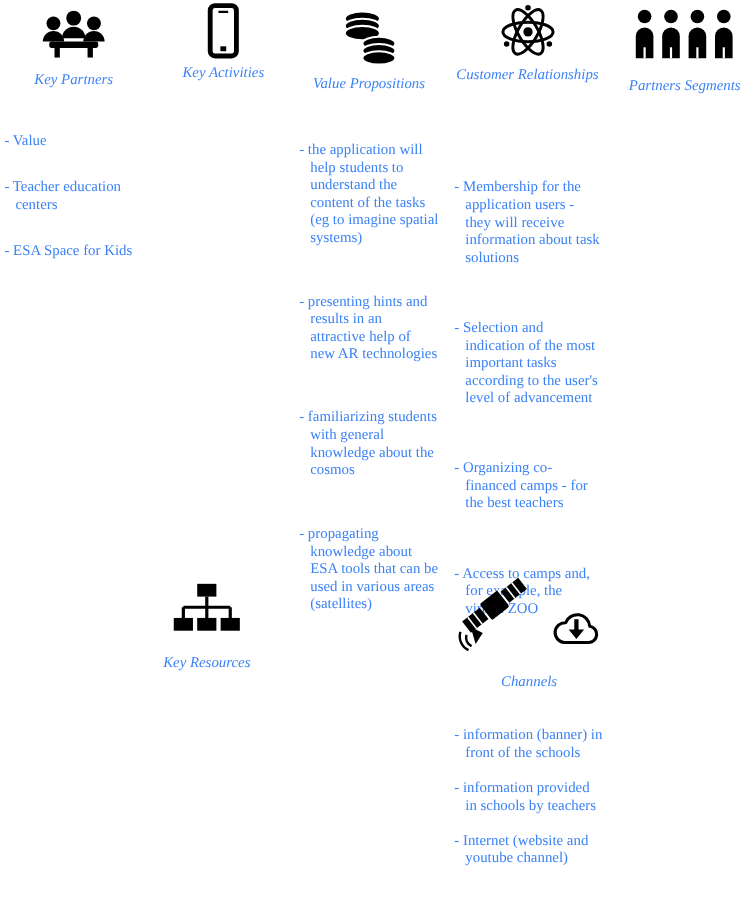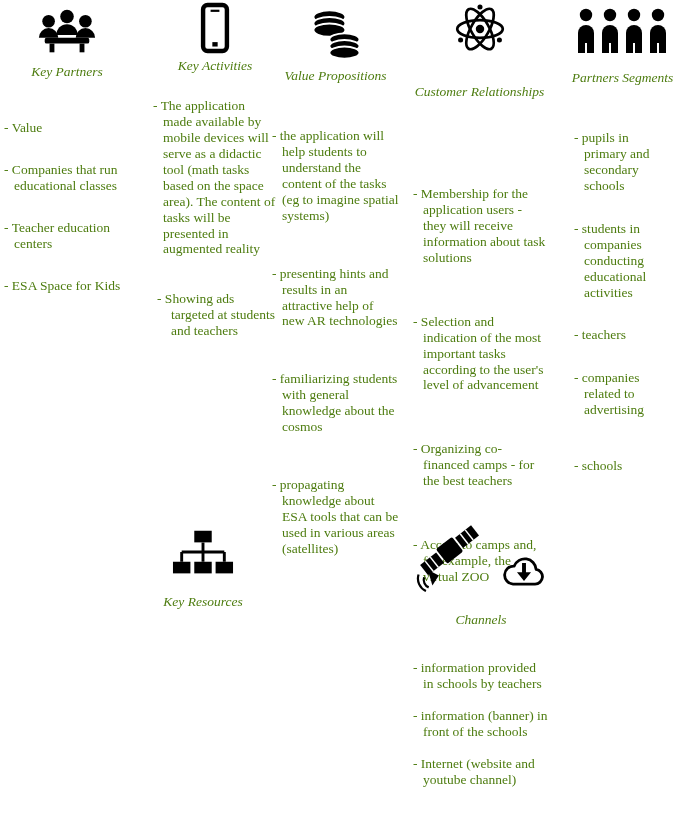--- a/index.html
+++ b/index.html
@@ -1,52 +1,52 @@
 <!DOCTYPE html>
 <html><head>
 <meta charset="utf-8">
 <style>
   html,body{margin:0;padding:0;background:#fff;}
-  .canvas{position:relative;width:685px;height:827px;background:#fff;color:#4d7c0f;
+  .canvas{position:relative;width:685px;height:827px;background:#fff;color:#3b82f6;
           font-family:"Liberation Serif","DejaVu Serif",serif;overflow:hidden;}
   .block{position:absolute;display:flex;flex-direction:column;align-items:center;}
   .icon{display:flex;align-items:flex-end;justify-content:center;gap:14px;}
   .icon svg{display:block;}
   .title{font-style:italic;font-weight:400;font-size:13.5px;line-height:1.2;text-align:center;margin:0;}
   .items{list-style:none;margin:0;padding:0;font-size:13.5px;line-height:1.18;align-self:stretch;}
   .items li{padding-left:10px;text-indent:-10px;}
 
   #key-partners{left:4px;top:8px;width:126px;}
   #key-partners .title{margin-top:10px;}
   #key-partners .items{margin-top:40px;}
   #key-partners li{margin-bottom:26px;}
 
-  #key-activities{left:153px;top:2px;width:124px;}
+  #key-activities{left:141px;top:2px;width:124px;}
   #key-activities .title{margin-top:4px;}
   #key-activities .items{margin-top:24px;}
   #key-activities li{margin-bottom:34px;}
   #key-activities li:nth-child(2){padding-left:18px;text-indent:-14px;}
 
   #value-propositions{left:272px;top:4px;width:127px;}
   #value-propositions .title{margin-top:8px;}
   #value-propositions .items{margin-top:44px;}
   #value-propositions li{margin-bottom:42px;}
 
   #customer-relationships{left:413px;top:2px;width:133px;}
-  #customer-relationships .title{margin-top:28px;}
+  #customer-relationships .title{margin-top:4px;}
   #customer-relationships .items{margin-top:38px;}
   #customer-relationships li{margin-bottom:36px;margin-top:48px;}
 
   #customer-segments{left:560px;top:8px;width:125px;}
   #customer-segments .title{margin-top:16px;white-space:nowrap;}
   #customer-segments .items{margin-top:44px;padding-left:8px;width:104px;box-sizing:border-box;align-self:flex-start;margin-left:6px;}
   #customer-segments li{margin-bottom:27px;}
   #customer-segments li:last-child{margin-top:40px;}
 
-  #key-resources{left:141px;top:526px;width:124px;align-items:center;}
+  #key-resources{left:126px;top:526px;width:124px;align-items:center;}
   #key-resources .title{margin-top:12px;}
   #key-resources .items{margin-top:40px;}
   #key-resources li{margin-bottom:13px;}
 
   #channels{left:413px;top:520px;width:136px;}
   #channels .title{margin-top:20px;text-align:center;}
   #channels .items{margin-top:32px;}
   #channels li{margin-bottom:16px;}
 </style>
 </head>
@@ -64,39 +64,34 @@
         <circle cx="32" cy="8" r="7"></circle>
         <path d="M21 27 a11 11 0 0 1 22 0 z"></path>
         <rect x="9" y="30" width="46" height="6" rx="2"></rect>
         <rect x="14" y="36" width="5" height="9"></rect>
         <rect x="45" y="36" width="5" height="9"></rect>
       </svg>
     </div>
     <h3 class="title">Key Partners</h3>
     <ul class="items">
       <li>- Value</li>
-      <li>- Companies that run educational classes</li>
       <li>- Teacher education centers</li>
       <li>- ESA Space for Kids</li>
     </ul>
   </section>
 
   <section class="block" id="key-activities">
     <div class="icon">
       <svg viewBox="0 0 34 58" width="30" height="52">
         <rect x="3.5" y="3" width="27" height="52" rx="5" fill="none" stroke="#000" stroke-width="5"></rect>
         <line x1="12" y1="9.5" x2="22" y2="9.5" stroke="#000" stroke-width="2.5"></line>
         <rect x="14" y="45" width="6" height="5" fill="#000"></rect>
       </svg>
     </div>
     <h3 class="title">Key Activities</h3>
-    <ul class="items">
-      <li>- The application made available by mobile devices will serve as a didactic tool (math tasks based on the space area). The content of tasks will be presented in augmented reality</li>
-      <li>- Showing ads targeted at students and teachers</li>
-    </ul>
   </section>
 
   <section class="block" id="value-propositions">
     <div class="icon">
       <svg viewBox="0 0 66 58" width="62" height="56">
         <g fill="#000" stroke="#fff" stroke-width="2">
           <ellipse cx="26" cy="13" rx="17" ry="7"></ellipse>
           <ellipse cx="26" cy="20" rx="17" ry="7"></ellipse>
           <ellipse cx="26" cy="27" rx="17" ry="7"></ellipse>
           <ellipse cx="42" cy="37" rx="16" ry="6.5"></ellipse>
@@ -152,27 +147,20 @@
         </g>
         <g fill="#fff">
           <rect x="12" y="35" width="2" height="10"></rect>
           <rect x="36" y="35" width="2" height="10"></rect>
           <rect x="60" y="35" width="2" height="10"></rect>
           <rect x="84" y="35" width="2" height="10"></rect>
         </g>
       </svg>
     </div>
     <h3 class="title">Partners Segments</h3>
-    <ul class="items">
-      <li>- pupils in primary and secondary schools</li>
-      <li>- students in companies conducting educational activities</li>
-      <li>- teachers</li>
-      <li>- companies related to advertising</li>
-      <li>- schools</li>
-    </ul>
   </section>
 
   <section class="block" id="key-resources">
     <div class="icon">
       <svg viewBox="0 0 64 48" width="62" height="56" fill="#000">
         <rect x="23" y="0" width="18" height="12"></rect>
         <path d="M32 12 V22 M10 22 H54 M10 22 V32 M32 22 V32 M54 22 V32" stroke="#000" stroke-width="3" fill="none"></path>
         <rect x="1" y="32" width="18" height="12"></rect>
         <rect x="23" y="32" width="18" height="12"></rect>
         <rect x="45" y="32" width="18" height="12"></rect>
@@ -205,19 +193,19 @@
       </span>
       <span>
         <svg viewBox="0 0 64 50" width="50" height="44">
           <path d="M18 43 h28 a9.5 9.5 0 0 0 1.5 -18.9 A 14.5 14.5 0 0 0 19.5 20 A 11.5 11.5 0 0 0 18 43 z" fill="none" stroke="#000" stroke-width="3.6" stroke-linejoin="round"></path>
           <path d="M29.5 16 h5 v12 h6.5 l-9 11 -9 -11 h6.5 z" fill="#000"></path>
         </svg>
       </span>
     </div>
     <h3 class="title">Channels</h3>
     <ul class="items">
+      <li>- information (banner) in front of the schools</li>
       <li>- information provided in schools by teachers</li>
-      <li>- information (banner) in front of the schools</li>
       <li>- Internet (website and youtube channel)</li>
     </ul>
   </section>
 
 </div>
 
 </body></html>

